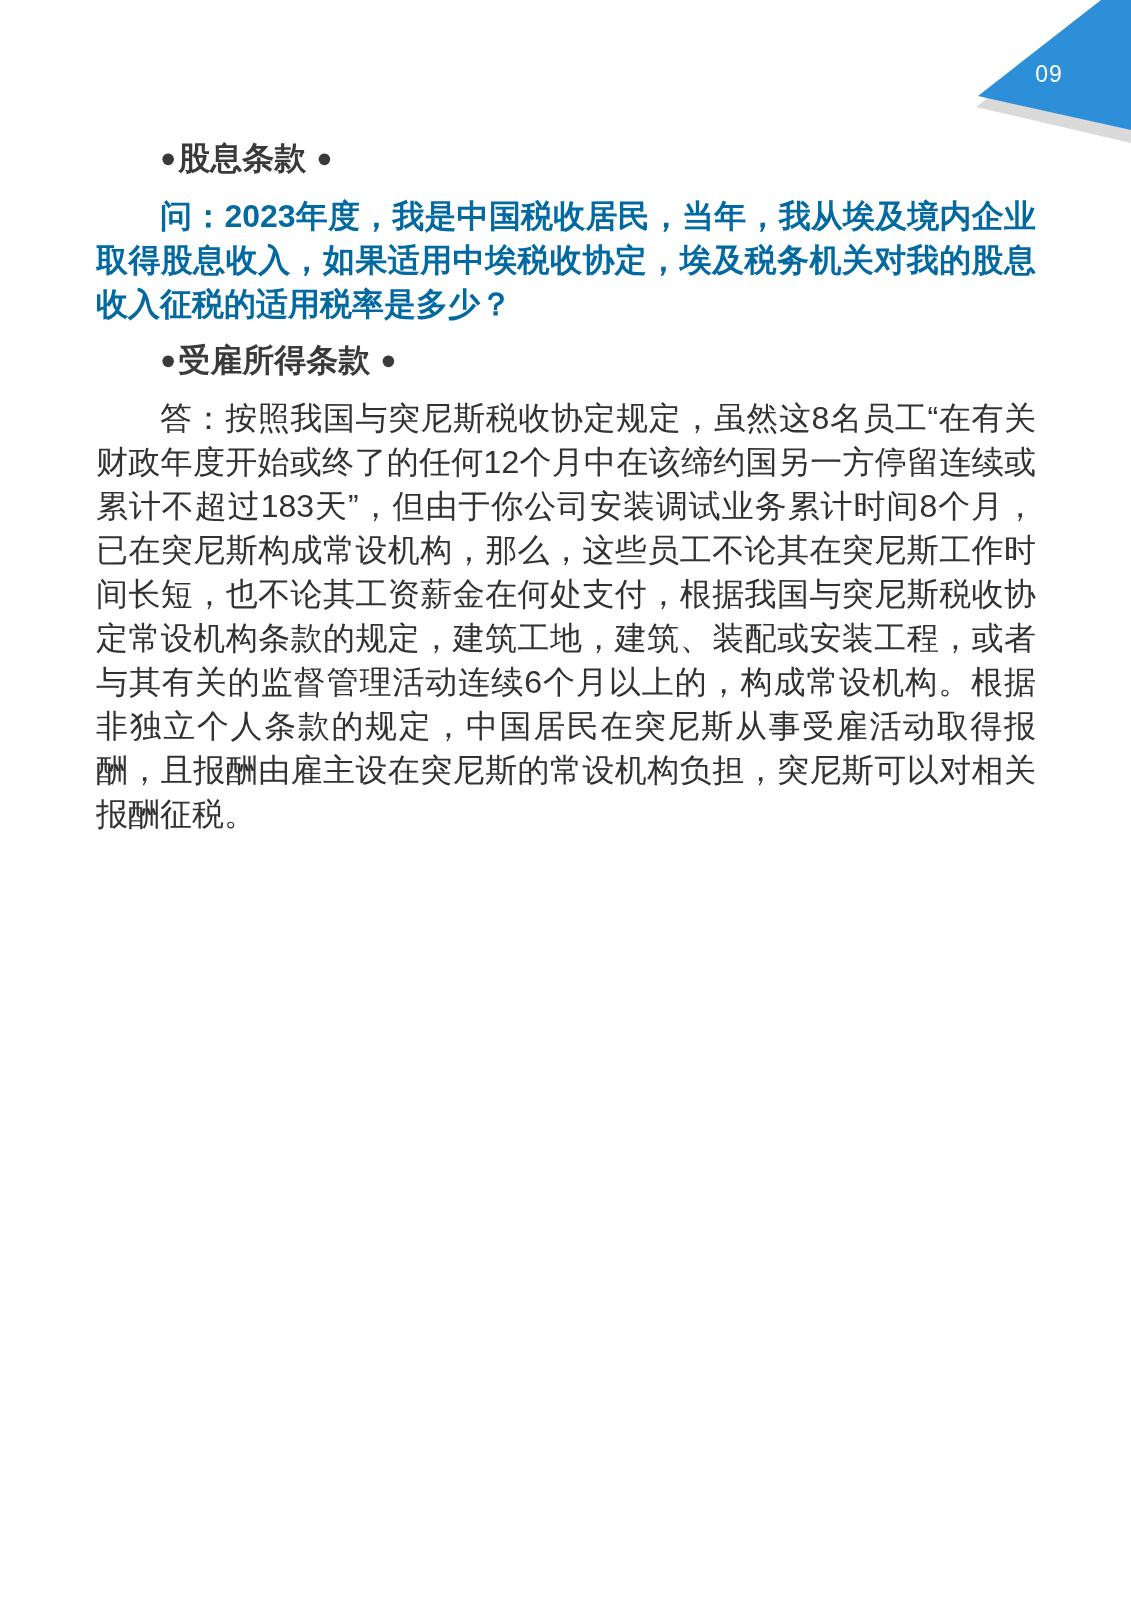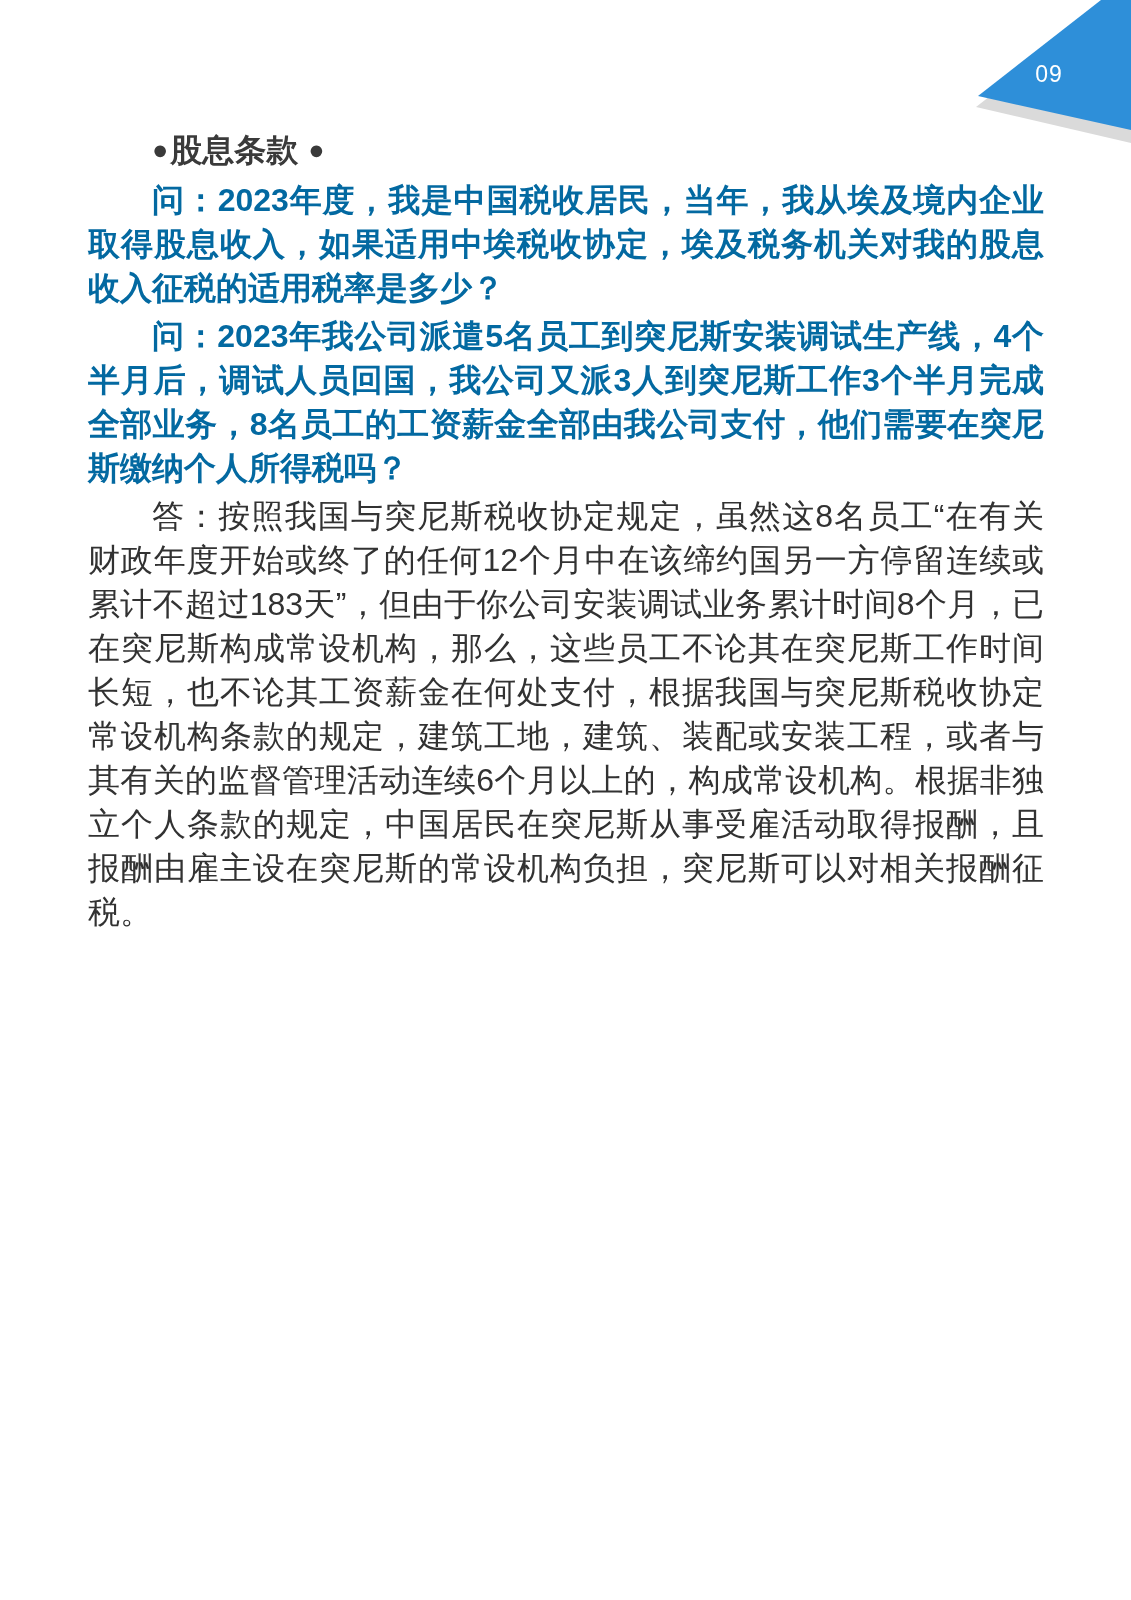--- a/index.html
+++ b/index.html
@@ -17,21 +17,21 @@
     text-align:center;color:#ffffff;
     font-size:23px;font-weight:400;letter-spacing:1px;
   }
   
   .content{
     position:absolute;left:84px;top:124px;width:964px;
     font-size:32px;line-height:44px;
     color:#2e2e2e;
     text-align:justify;
   }
-  .content p{margin:4px;text-indent:64px;}
+  .content p{margin:12px;text-indent:64px;}
   .heading{
     font-weight:700;color:#3a3a3a;
     text-align:left;
   }
   .heading .bullet{font-size:27px;position:relative;top:-2px;}
   .heading .bullet-right{margin-left:10px;}
   .heading .bullet-left{margin-right:2px;}
   .question{font-weight:700;color:#0369a1;}
   .answer{font-weight:400;color:#323232;}
 </style>
@@ -46,20 +46,20 @@
   <div class="page-num">09</div>
 </div>
 
 <div class="content">
 
   <p class="heading"><span class="bullet bullet-left">●</span><span>股息条款</span><span class="bullet bullet-right">●</span></p>
 
   <p class="question">问：2023年度，我是中国税收居民，当年，我从埃及境内企业取得股息收入，如果适用中埃税收协定，埃及税务机关对我的股息收入征税的适用税率是多少？</p>
 
 
+  <p class="heading"><span class="bullet bullet-left">●</span><span>受雇所得条款</span><span class="bullet bullet-right">●</span></p>
 
 
 
-  <p class="question">问：2023年我公司派遣5名员工到突尼斯安装调试生产线，4个半月后，调试人员回国，我公司又派3人到突尼斯工作3个半月完成全部业务，8名员工的工资薪金全部由我公司支付，他们需要在突尼斯缴纳个人所得税吗？</p>
 
   <p class="answer">答：按照我国与突尼斯税收协定规定，虽然这8名员工“在有关财政年度开始或终了的任何12个月中在该缔约国另一方停留连续或累计不超过183天”，但由于你公司安装调试业务累计时间8个月，已在突尼斯构成常设机构，那么，这些员工不论其在突尼斯工作时间长短，也不论其工资薪金在何处支付，根据我国与突尼斯税收协定常设机构条款的规定，建筑工地，建筑、装配或安装工程，或者与其有关的监督管理活动连续6个月以上的，构成常设机构。根据非独立个人条款的规定，中国居民在突尼斯从事受雇活动取得报酬，且报酬由雇主设在突尼斯的常设机构负担，突尼斯可以对相关报酬征税。</p>
 
 </div>
 
 </body></html>

